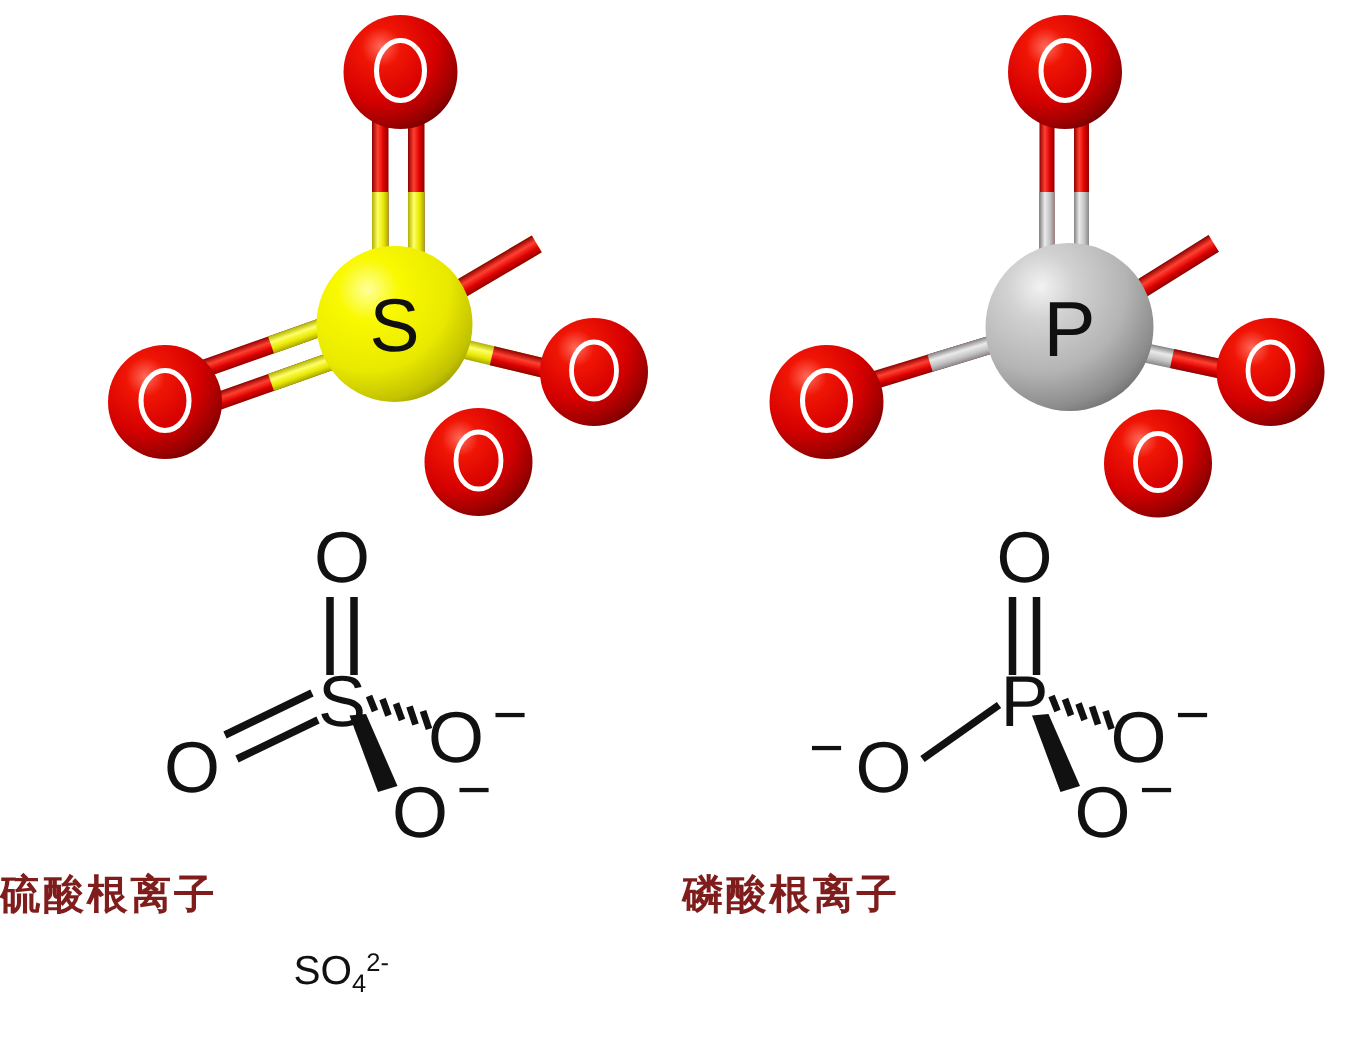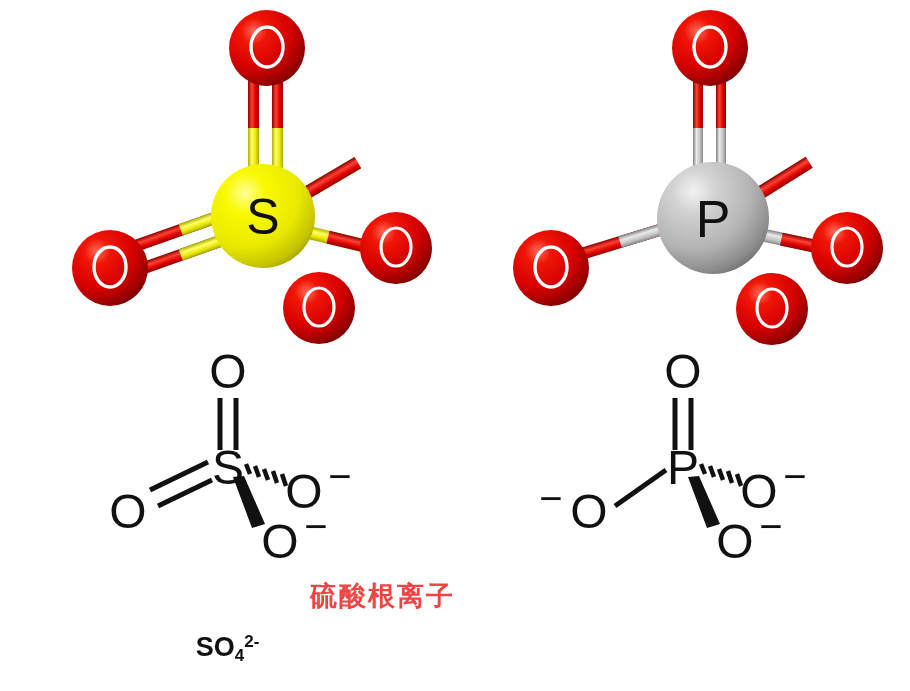--- a/index.html
+++ b/index.html
@@ -43,35 +43,35 @@
     top: 350px;
     width: 455px;
     height: 230px;
   }
 
   .caption-name {
     position: absolute;
     left: 0;
     top: 578px;
     width: 455px;
-    text-align: right;
+    text-align: left;
     font-size: 27px;
     font-weight: 700;
-    color: #ef4444;
+    color: #7f1d1d;
     letter-spacing: 2px;
     font-family: "DejaVu Sans", "Liberation Sans", sans-serif;
   }
   .caption-formula {
     position: absolute;
     left: 0;
     top: 632px;
     width: 455px;
     text-align: center;
     font-size: 27px;
-    font-weight: 700;
+    font-weight: 400;
     color: #111111;
     font-family: "Liberation Sans", "DejaVu Sans", sans-serif;
   }
   .caption-formula .sub {
     font-size: 17px;
     vertical-align: -5px;
   }
   .caption-formula .sup {
     font-size: 17px;
     vertical-align: 9px;
@@ -353,16 +353,17 @@
         <text x="228" y="134" text-anchor="middle" font-family="Liberation Sans, DejaVu Sans, sans-serif" font-size="48" fill="#111111">P</text>
         <text x="134" y="178" text-anchor="middle" font-family="Liberation Sans, DejaVu Sans, sans-serif" font-size="48" fill="#111111">O</text>
         <text x="96" y="162" text-anchor="middle" font-family="Liberation Sans, DejaVu Sans, sans-serif" font-size="40" fill="#111111">−</text>
         <text x="304" y="158" text-anchor="middle" font-family="Liberation Sans, DejaVu Sans, sans-serif" font-size="48" fill="#111111">O</text>
         <text x="340" y="140" text-anchor="middle" font-family="Liberation Sans, DejaVu Sans, sans-serif" font-size="40" fill="#111111">−</text>
         <text x="280" y="208" text-anchor="middle" font-family="Liberation Sans, DejaVu Sans, sans-serif" font-size="48" fill="#111111">O</text>
         <text x="316" y="190" text-anchor="middle" font-family="Liberation Sans, DejaVu Sans, sans-serif" font-size="40" fill="#111111">−</text>
       </svg>
     </div>
 
+    <div class="caption-name">磷酸根离子</div>
 
   </div>
 
 </div>
 
 </body></html>

